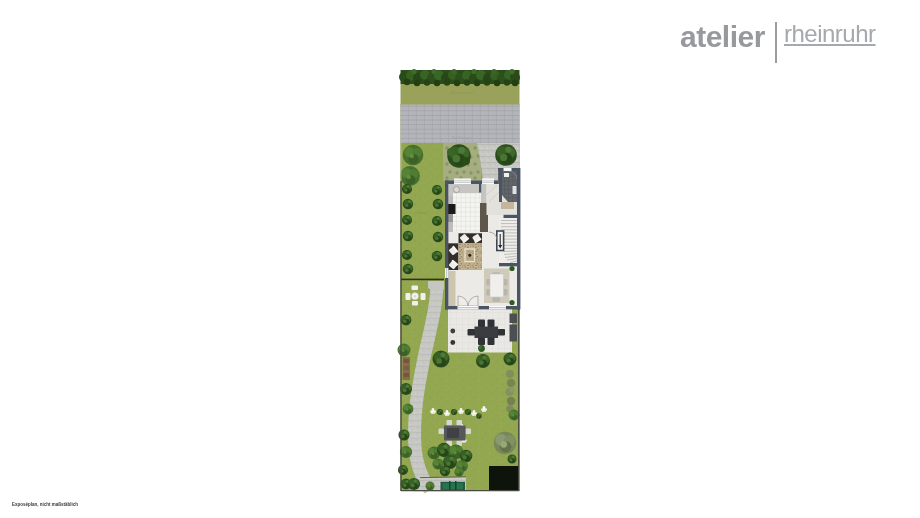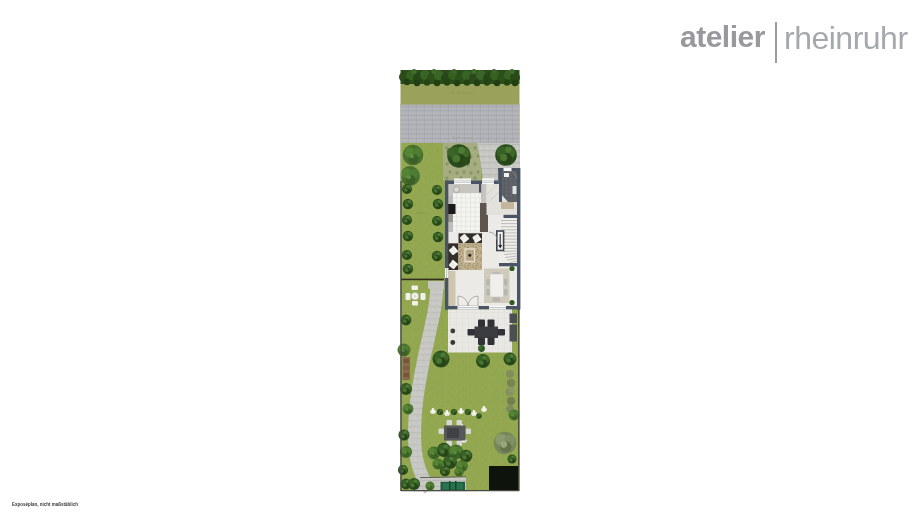--- a/index.html
+++ b/index.html
@@ -2,21 +2,21 @@
 <html><head>
 <meta charset="utf-8">
 <style>
   html,body{margin:0;padding:0;width:920px;height:518px;background:#fff;overflow:hidden;
     font-family:"Liberation Sans", sans-serif;}
   #page{position:relative;width:920px;height:518px;background:#fff;}
   #plansvg{position:absolute;left:0;top:0;}
   .lg-top{position:absolute;top:20px;left:680px;width:228px;height:26px;}
   .lg-atelier{position:absolute;left:0px;top:0px;font-weight:bold;font-size:30px;color:#97999d;letter-spacing:-0.5px;}
   .lg-bar{position:absolute;left:95px;top:2px;width:2.4px;height:41px;background:#9a9da0;}
-  .lg-rhein{position:absolute;left:104px;top:0px;font-weight:normal;font-size:32px;color:#a5a8ac;letter-spacing:-0.5px;}
+  .lg-rhein{position:absolute;left:104px;top:0px;font-weight:normal;font-size:24px;color:#a5a8ac;letter-spacing:-0.5px;text-decoration:underline;}
   .lg-sub{position:absolute;top:50.5px;left:784px;text-align:left;font-size:15px;white-space:nowrap;letter-spacing:-0.2px;}
   .lg-immo{color:#2d74a1;font-weight:bold;}
   .lg-gmbh{color:#a5a8ac;font-weight:normal;}
   .foot{position:absolute;left:12px;top:501.5px;font-size:4.5px;font-weight:bold;color:#3a3a3a;}
 </style>
 </head>
 <body>
 <div id="page">
 
 <svg id="plansvg" width="920" height="518" viewBox="0 0 920 518" xmlns="http://www.w3.org/2000/svg">

